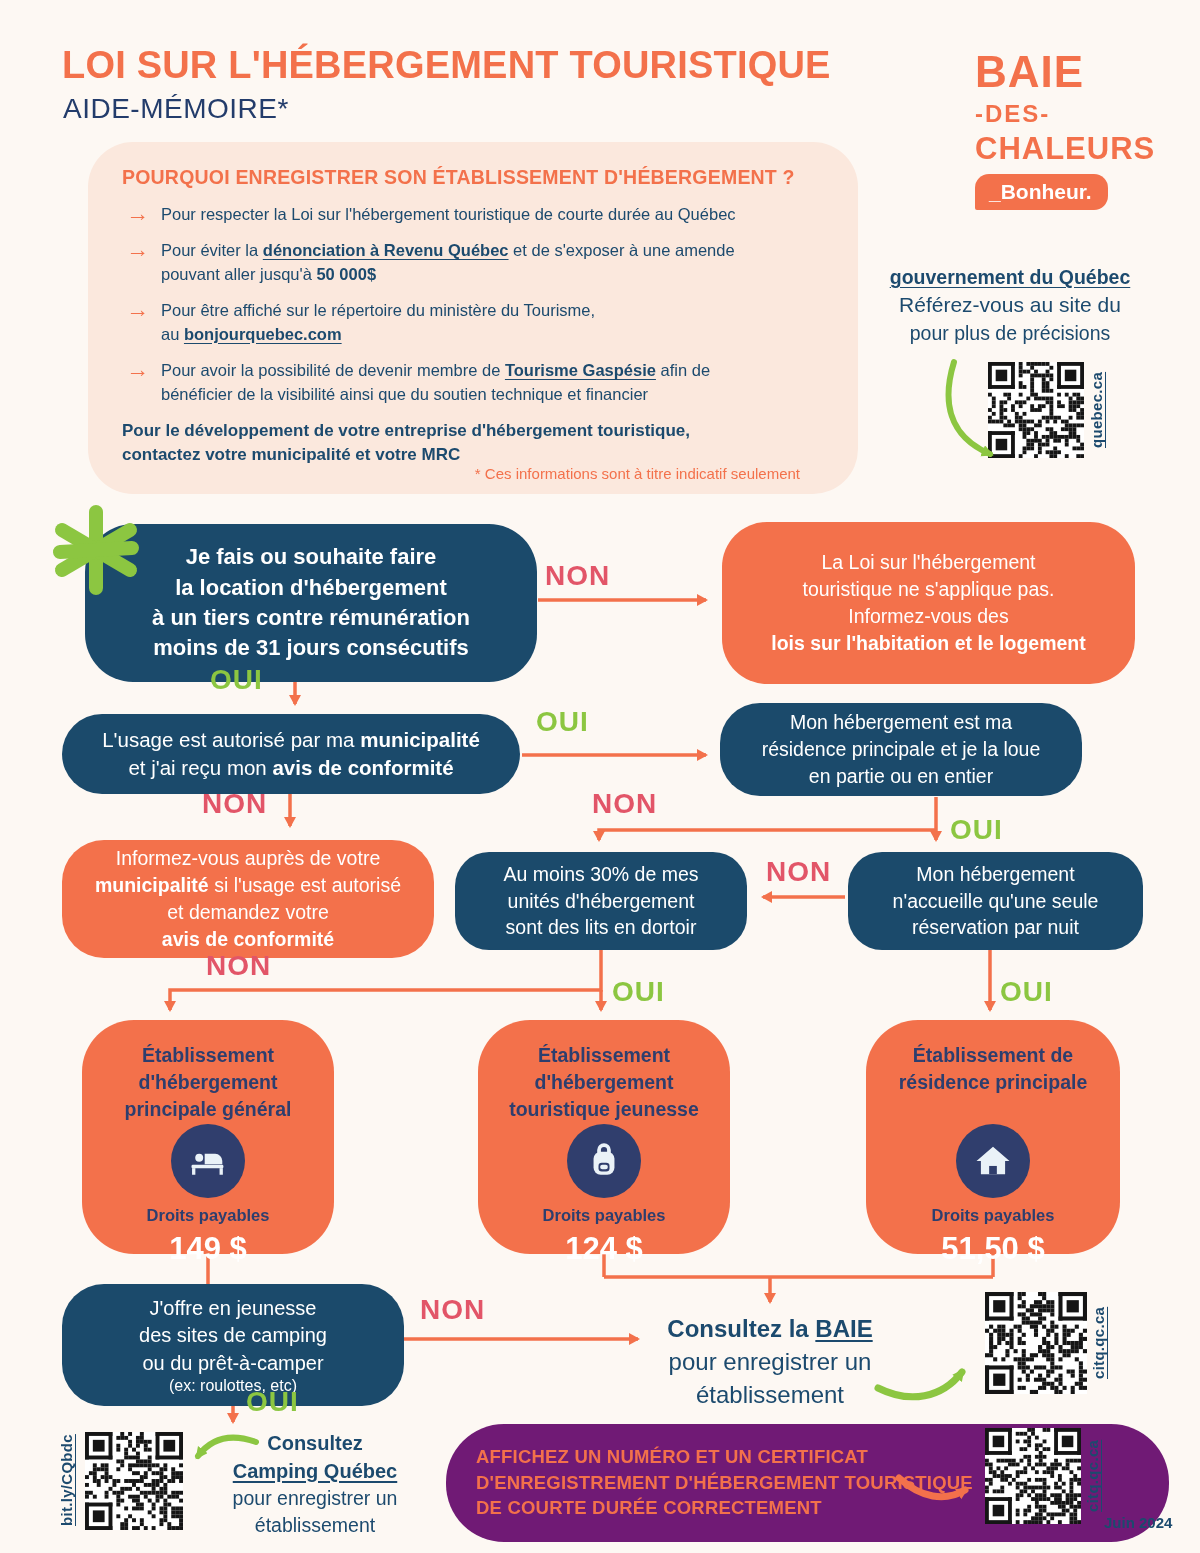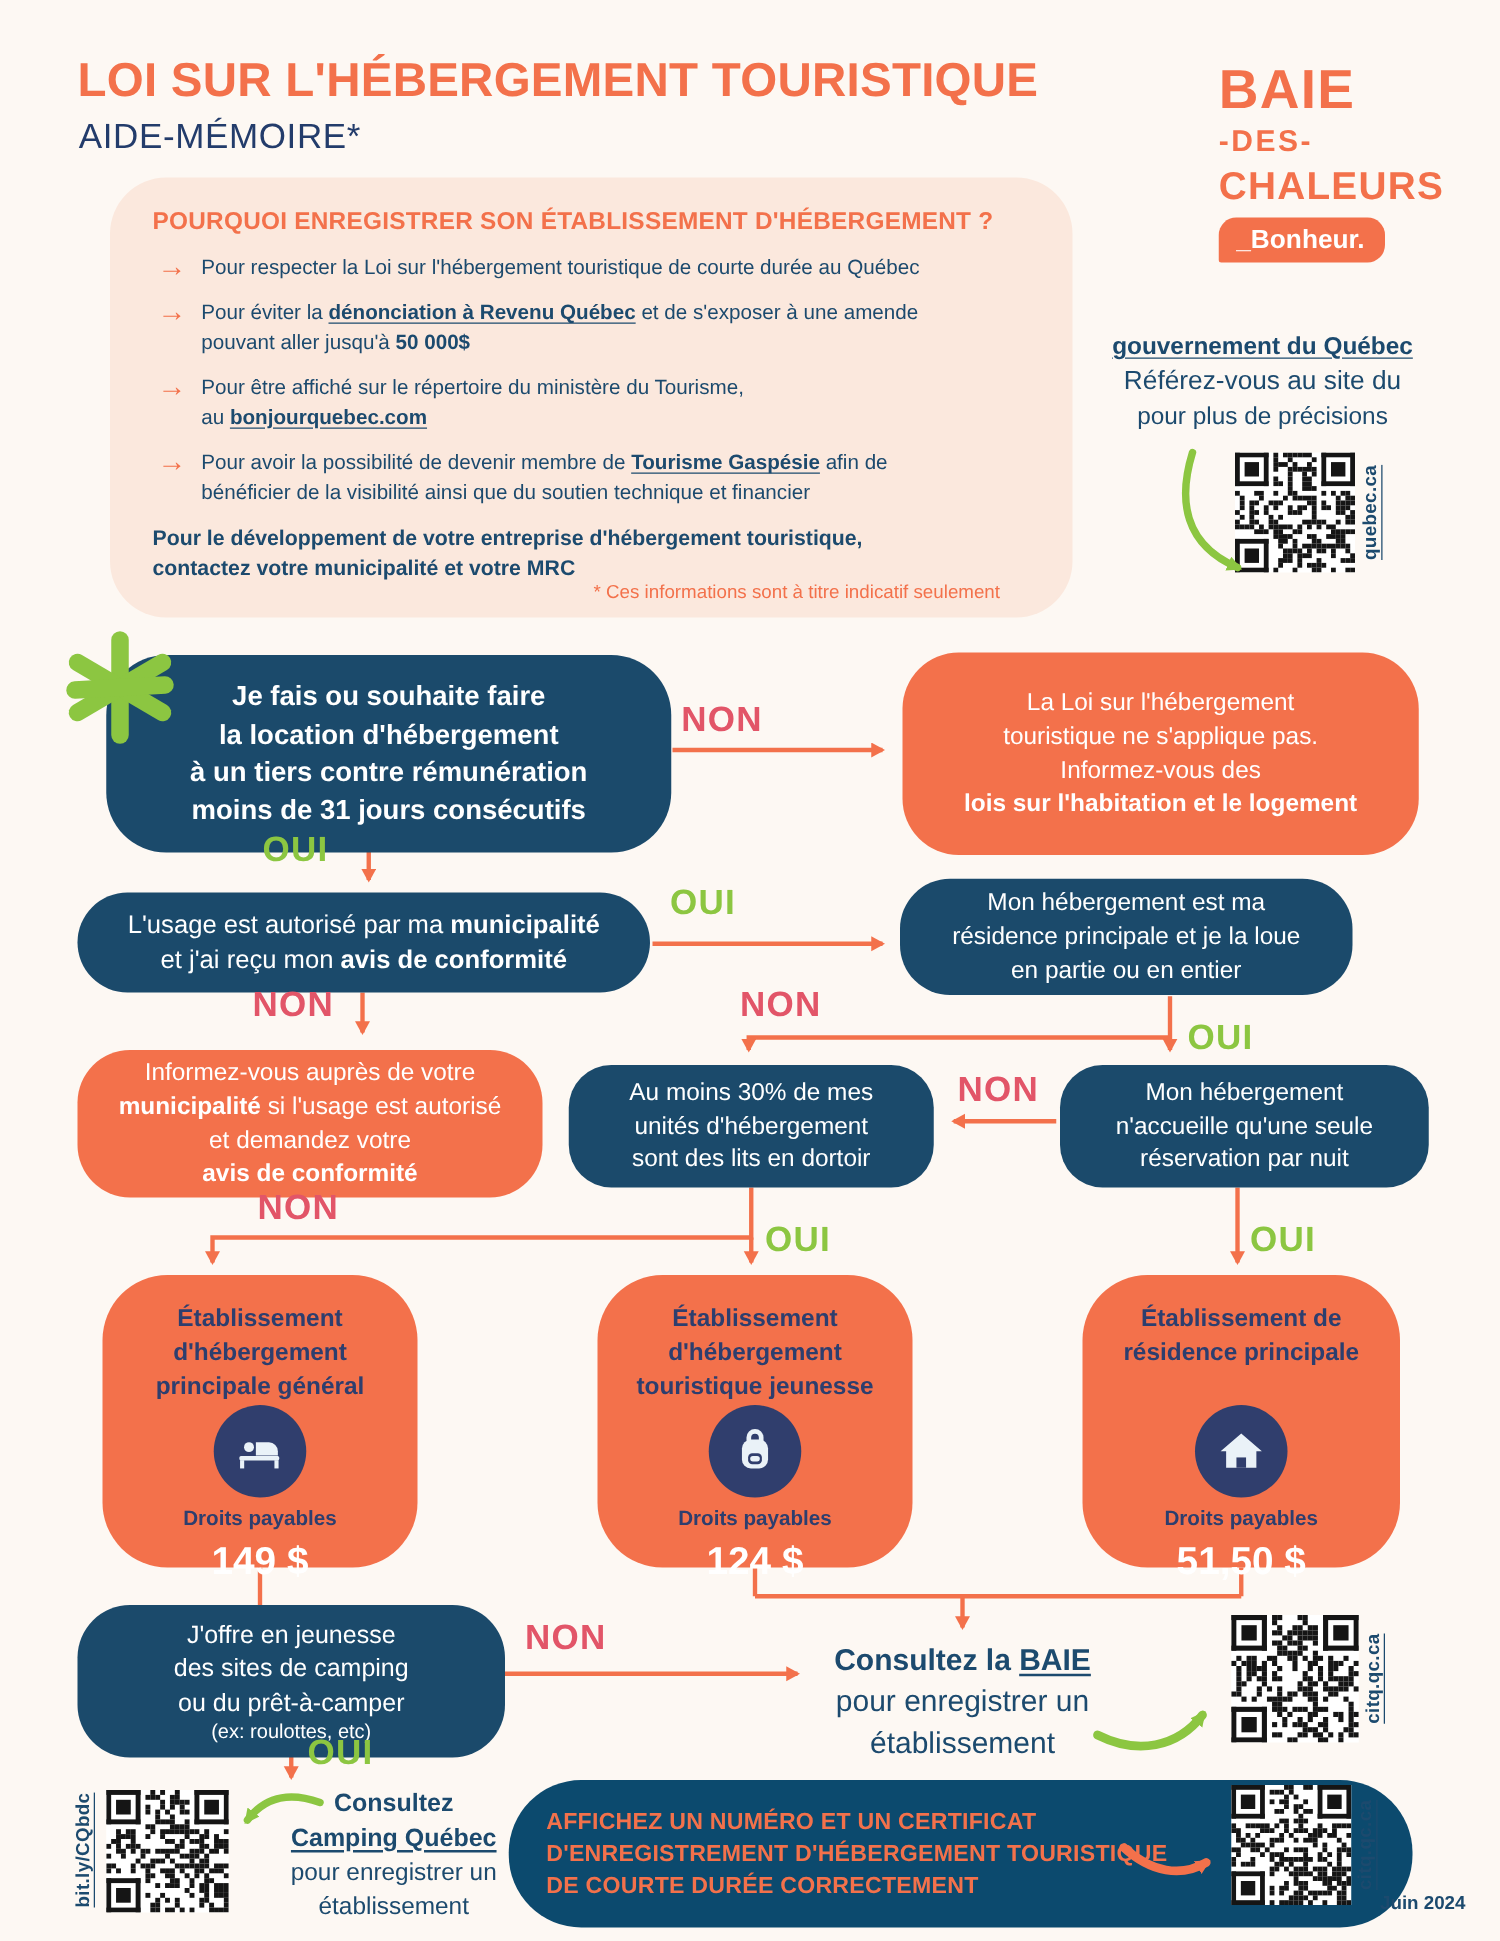--- a/index.html
+++ b/index.html
@@ -78,21 +78,21 @@
     display:flex;align-items:center;justify-content:center;}
   .droits{font-size:16.5px;font-weight:800;}
   .price{font-size:31px;font-weight:800;color:#fff;margin-top:6px;}
 
   
   #citq-block{left:620px;top:1312px;width:300px;text-align:center;color:#1C4A6E;font-size:24px;line-height:1.45;z-index:2;}
   #qr-citq1{left:985px;top:1292px;}
   #cq-block{left:210px;top:1430px;width:210px;text-align:center;color:#1C4A6E;font-size:19.5px;line-height:1.4;z-index:2;}
   #cq-block .ln:nth-child(1),#cq-block .ln:nth-child(2){font-size:20px;}
   #qr-camping{left:85px;top:1432px;}
-  #banner{left:407px;top:1424px;width:723px;height:118px;background:#0c4a6e;border-radius:58px;
+  #banner{left:446px;top:1424px;width:723px;height:118px;background:#701a75;border-radius:58px;
     box-sizing:border-box;padding:20px 0 0 30px;color:#F3714B;font-size:18.5px;font-weight:800;
     line-height:1.5;letter-spacing:.2px;}
   #qr-citq2{left:985px;top:1428px;z-index:2;}
   #date{left:1104px;top:1514px;font-size:15px;font-weight:600;color:#1C4A6E;z-index:3;}
 
   
   .deco{z-index:3;}
   #overlay{left:0;top:0;z-index:1;}
 </style>
 </head>

